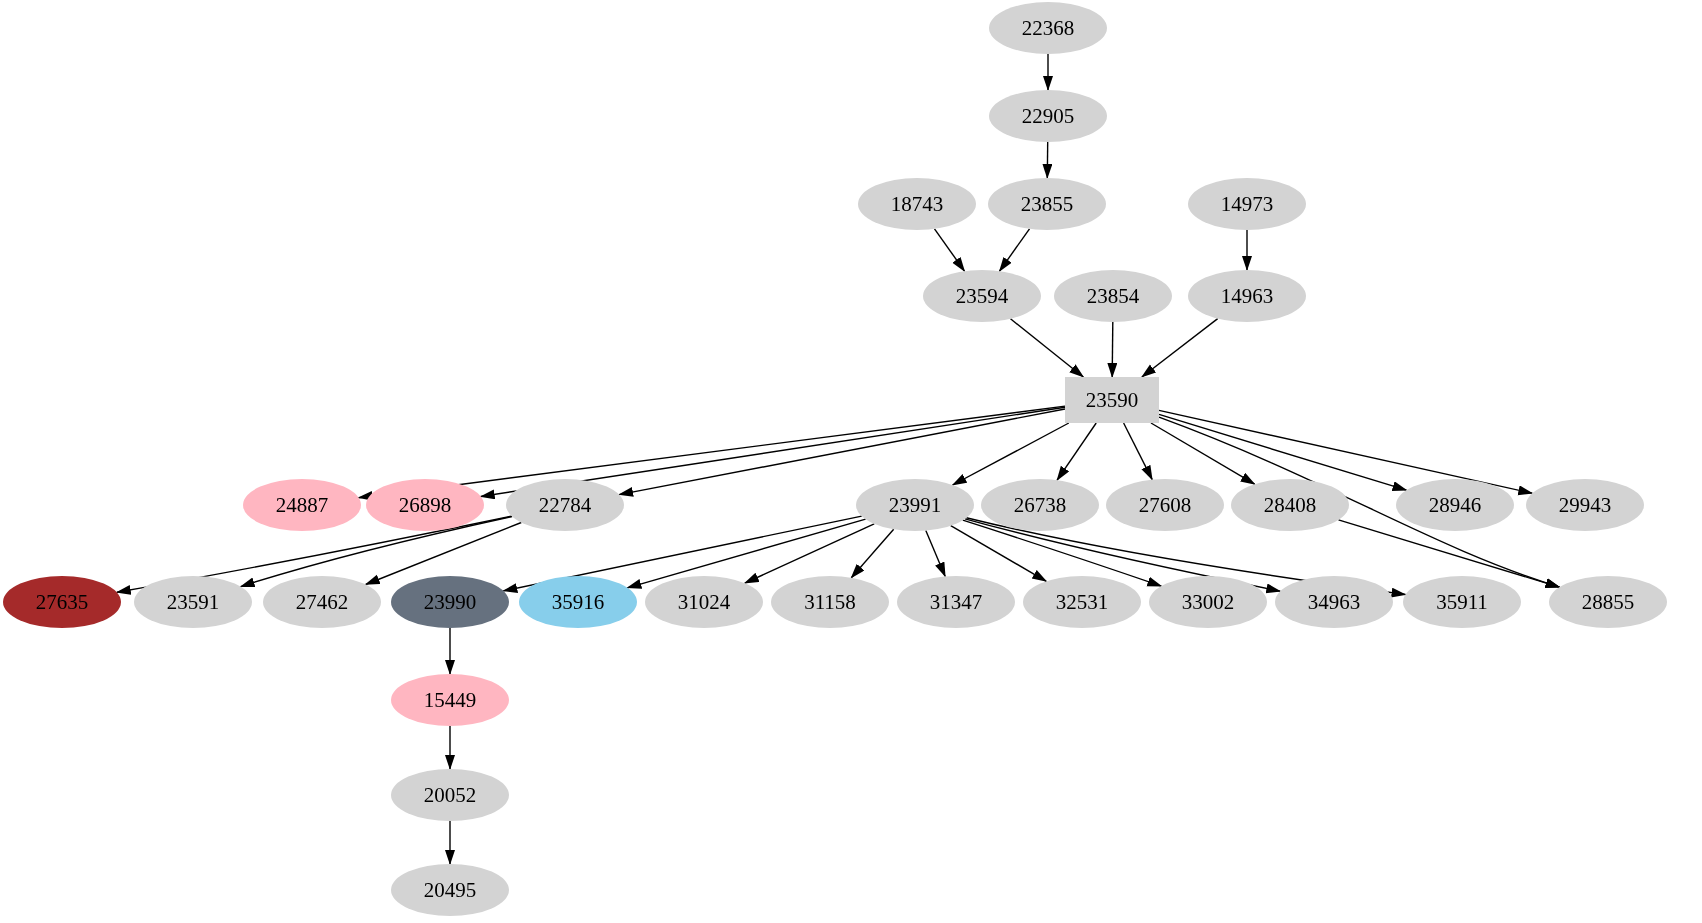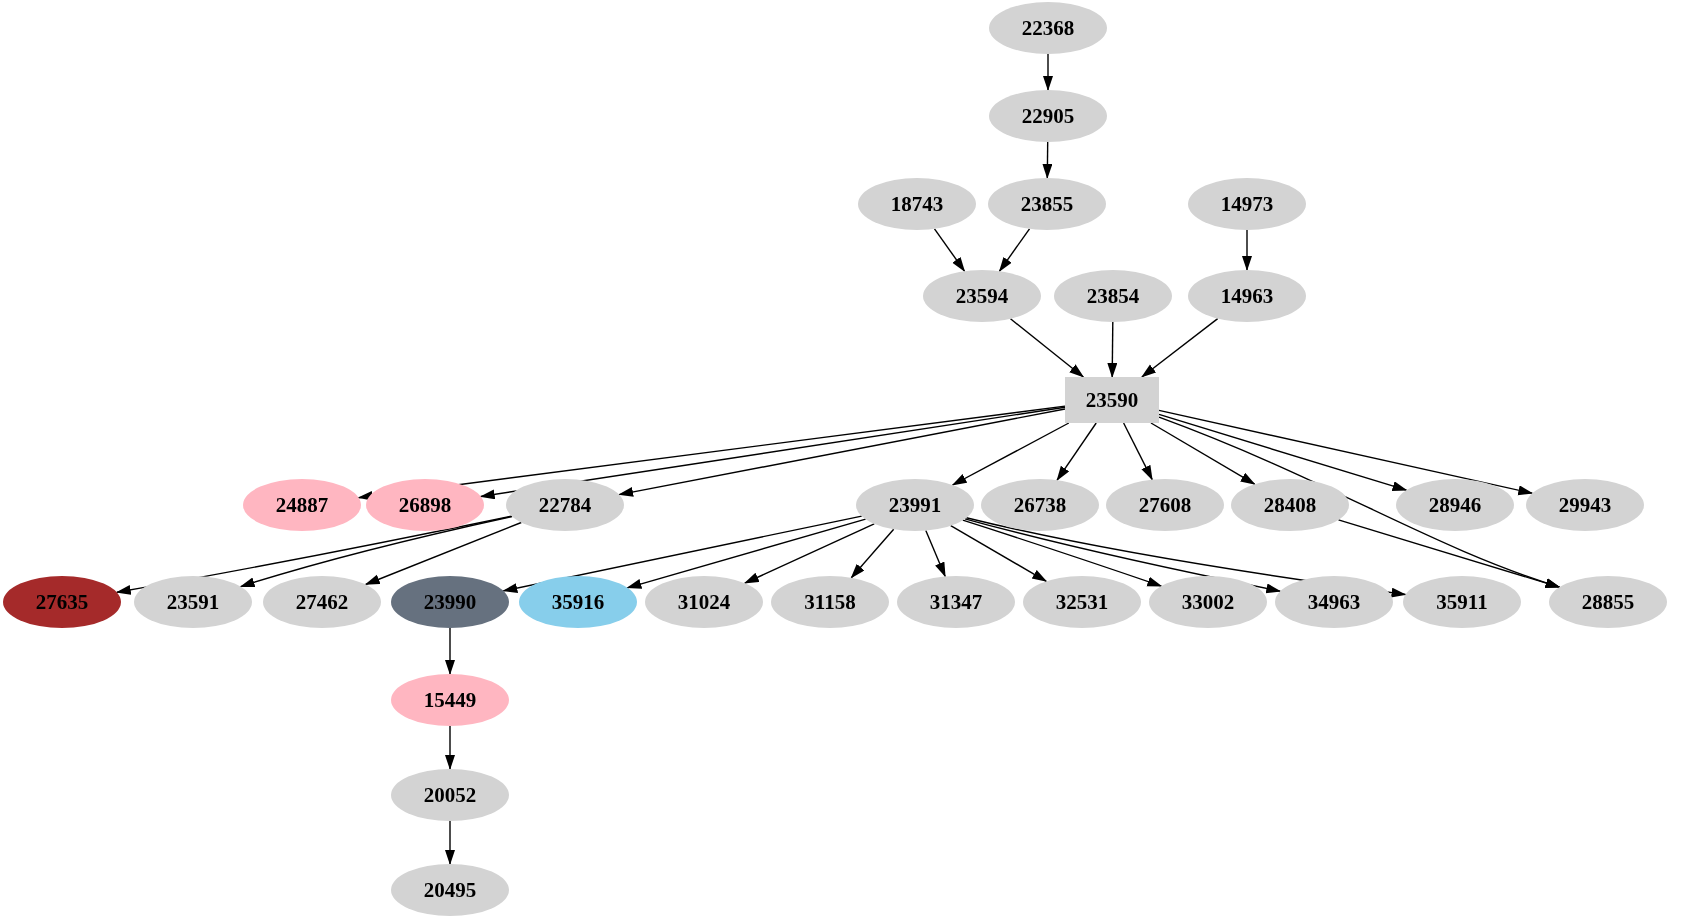--- a/index.html
+++ b/index.html
@@ -7,21 +7,20 @@
     padding: 0;
     background: #ffffff;
     width: 1702px;
     height: 923px;
     overflow: hidden;
   }
   .graph-wrap {
     width: 1702px;
     height: 815px;
     background: #ffffff;
-    font-weight: bold;
   }
   svg {
     display: block;
     font-family: "Liberation Serif", "DejaVu Serif", serif;
   }
   svg text {
     font-family: "Liberation Serif", "DejaVu Serif", serif;
     fill: #000000;
   }
 </style>

